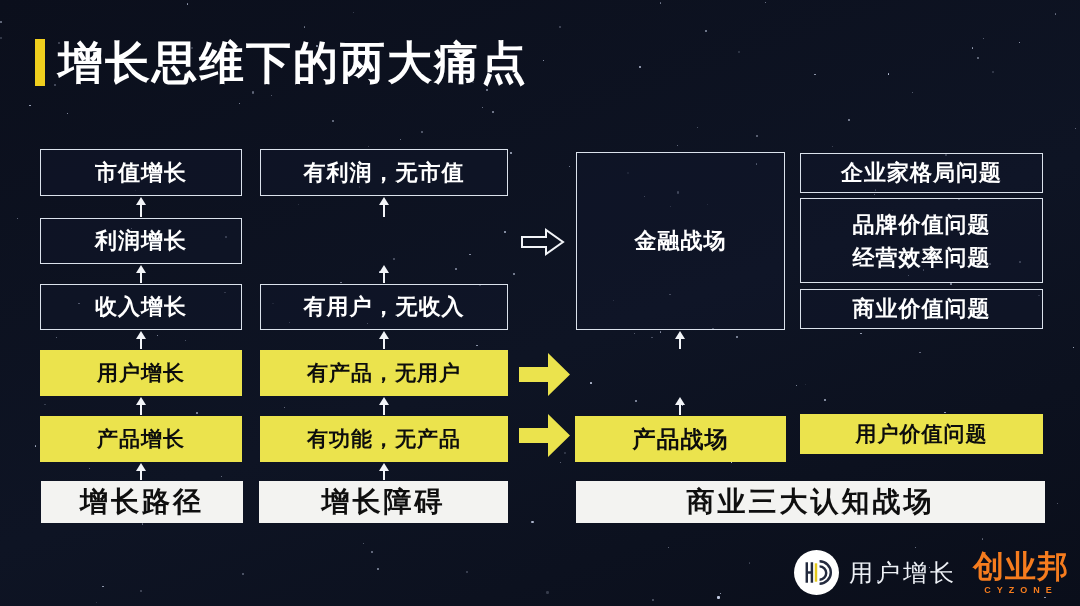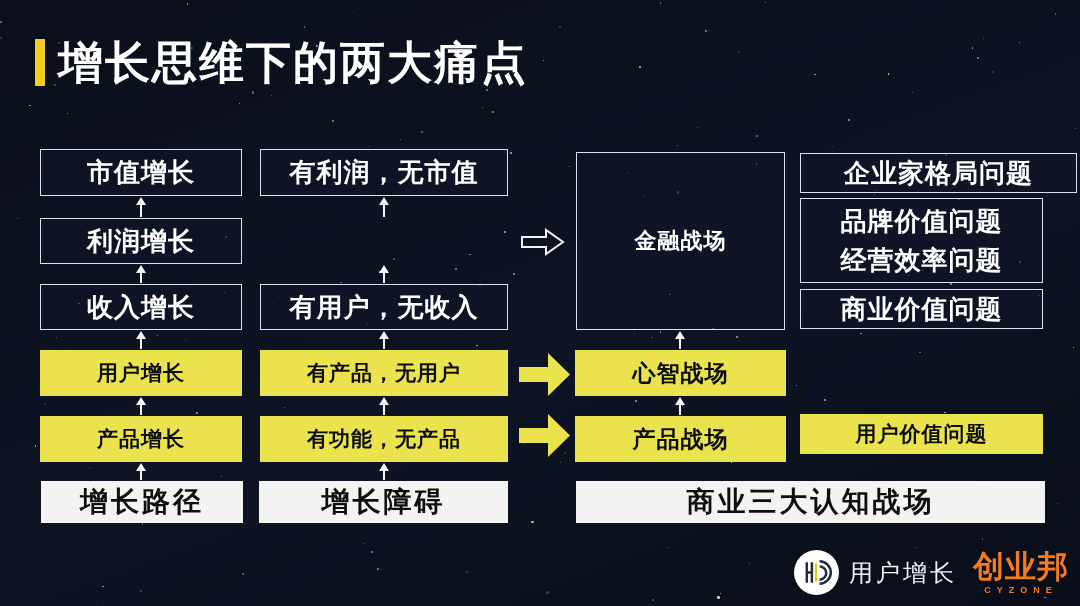--- a/index.html
+++ b/index.html
@@ -13,21 +13,21 @@
 
   .title-bar{position:absolute;left:35px;top:39px;width:10px;height:47px;background:#f0cf1e;}
   .title-text{
     position:absolute;left:58px;top:33px;color:#ffffff;
     font-size:45px;font-weight:800;letter-spacing:2px;white-space:nowrap;
   }
 
   .dbox{
     position:absolute;display:flex;align-items:center;justify-content:center;
     background:rgba(16,22,42,0.55);border:1.6px solid #dbe2ec;box-sizing:border-box;
-    color:#ffffff;font-weight:700;font-size:26px;letter-spacing:1px;text-align:center;
+    color:#ffffff;font-weight:700;font-size:22px;letter-spacing:1px;text-align:center;
   }
   .dbox.two-line{flex-direction:column;line-height:1.5;}
   .ybox{
     position:absolute;display:flex;align-items:center;justify-content:center;
     background:#ebe34d;color:#0d0d0d;font-weight:700;font-size:21px;
     letter-spacing:1px;text-align:center;box-sizing:border-box;
   }
   .wbox{
     position:absolute;display:flex;align-items:center;justify-content:center;
     background:#f3f3f1;color:#0f0f0f;font-weight:800;font-size:28px;
@@ -235,25 +235,24 @@
   <div class="ybox" style="left:40px;top:416px;width:202px;height:46px;">产品增长</div>
   <div class="wbox" style="left:41px;top:481px;width:202px;height:42px;">增长路径</div>
 
   <div class="dbox" style="left:260px;top:149px;width:248px;height:47px;">有利润，无市值</div>
   <div class="dbox" style="left:260px;top:284px;width:248px;height:46px;">有用户，无收入</div>
   <div class="ybox" style="left:260px;top:350px;width:248px;height:46px;">有产品，无用户</div>
   <div class="ybox" style="left:260px;top:416px;width:248px;height:46px;">有功能，无产品</div>
   <div class="wbox" style="left:259px;top:481px;width:249px;height:42px;">增长障碍</div>
 
   <div class="dbox" style="left:576px;top:152px;width:209px;height:178px;font-size:22px;">金融战场</div>
-  <div class="ybox" style="left:575px;top:350px;width:211px;height:46px;font-size:23px;">心智战场</div>
   <div class="ybox" style="left:575px;top:416px;width:211px;height:46px;font-size:23px;">产品战场</div>
   <div class="wbox" style="left:576px;top:481px;width:469px;height:42px;">商业三大认知战场</div>
 
-  <div class="dbox" style="left:800px;top:153px;width:277px;height:40px;">企业家格局问题</div>
+  <div class="dbox" style="left:800px;top:153px;width:243px;height:40px;">企业家格局问题</div>
   <div class="dbox two-line" style="left:800px;top:198px;width:243px;height:85px;">
     <span>品牌价值问题</span>
     <span>经营效率问题</span>
   </div>
   <div class="dbox" style="left:800px;top:289px;width:243px;height:40px;">商业价值问题</div>
   <div class="ybox" style="left:800px;top:414px;width:243px;height:40px;">用户价值问题</div>
 
   <div class="uparrow" style="left:135px;top:197px;height:20px;">
       <div class="head"></div>
       <div class="stem"></div>

